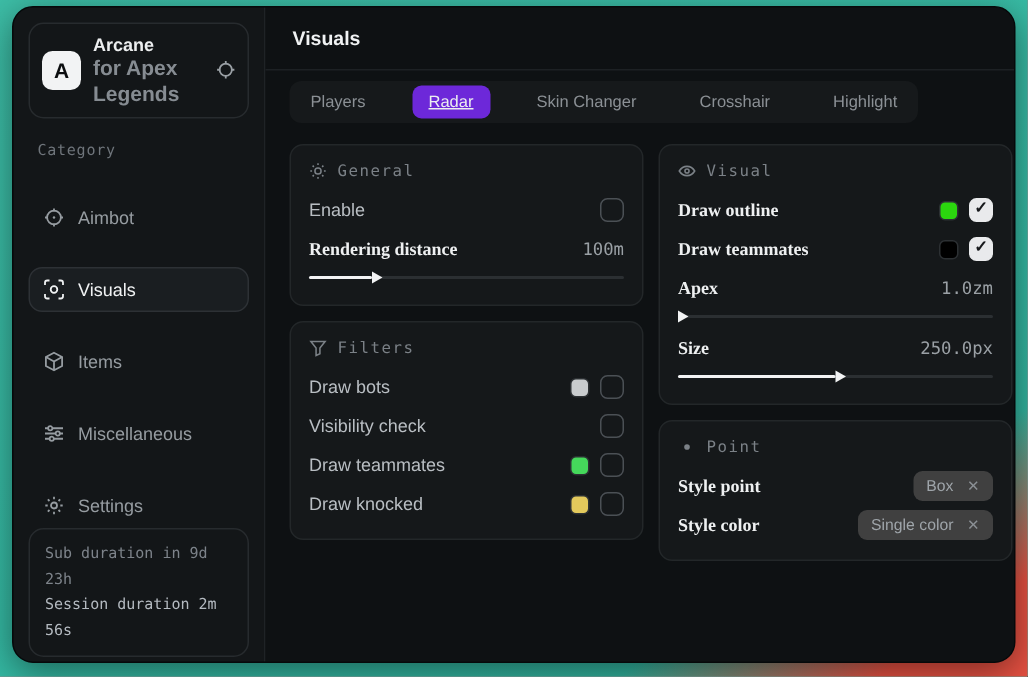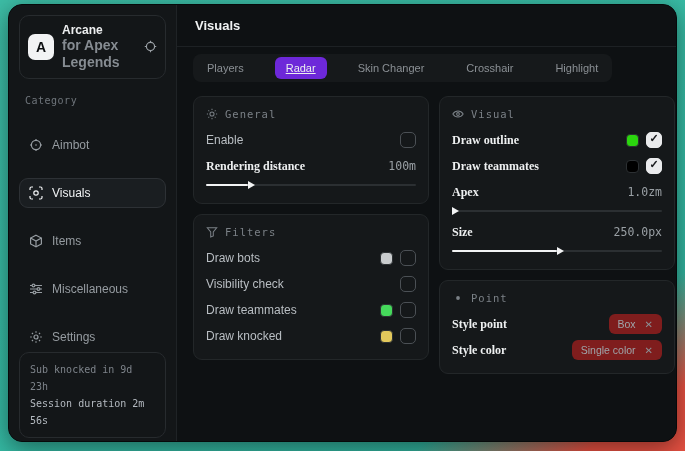--- a/index.html
+++ b/index.html
@@ -101,21 +101,21 @@
     position:absolute; left:0; right:0; top:5px; height:2px; background:#2b2f32; border-radius:2px;
   }
   .slider-fill {
     position:absolute; left:0; top:5px; height:2px; background:#f2f3f4; border-radius:2px;
   }
   .slider-fill::after {
     content:""; position:absolute; right:-7px; top:-3px; width:0; height:0;
     border-left:7px solid #f2f3f4; border-top:4px solid transparent; border-bottom:4px solid transparent;
   }
   .chip {
-    display:inline-flex; align-items:center; gap:9px; background:#7f1d1d; border-radius:6px;
+    display:inline-flex; align-items:center; gap:9px; background:#404040; border-radius:6px;
     padding:4px 9px; font-size:10.5px; color:#9fa5aa; cursor:pointer;
   }
   .chip-x { color:#8b9095; font-size:10px; }
   svg { display:block; }
 </style>
 </head>
 <body>
 
 <div class="window">
 
@@ -181,21 +181,21 @@
           <svg width="14" height="14" viewBox="0 0 14 14" fill="none" stroke="currentColor" stroke-width="1.2">
             <circle cx="7" cy="7" r="2"></circle>
             <path d="M7 1.2v1.6M7 11.2v1.6M1.2 7h1.6M11.2 7h1.6M2.9 2.9l1.1 1.1M10 10l1.1 1.1M11.1 2.9 10 4M4 10l-1.1 1.1"></path>
           </svg>
         </span>
         <span>Settings</span>
       </div>
     </div>
 
     <div class="sidebar-footer">
-      <div class="sf-line1">Sub knocked in 9d 23h</div>
+      <div class="sf-line1">Sub duration in 9d 23h</div>
       <div class="sf-line2">Session duration 2m 56s</div>
     </div>
   </div>
 
   <div class="main">
     <div class="main-header">
       <div class="main-title">Visuals</div>
     </div>
 
     <div class="tabbar-wrap">

